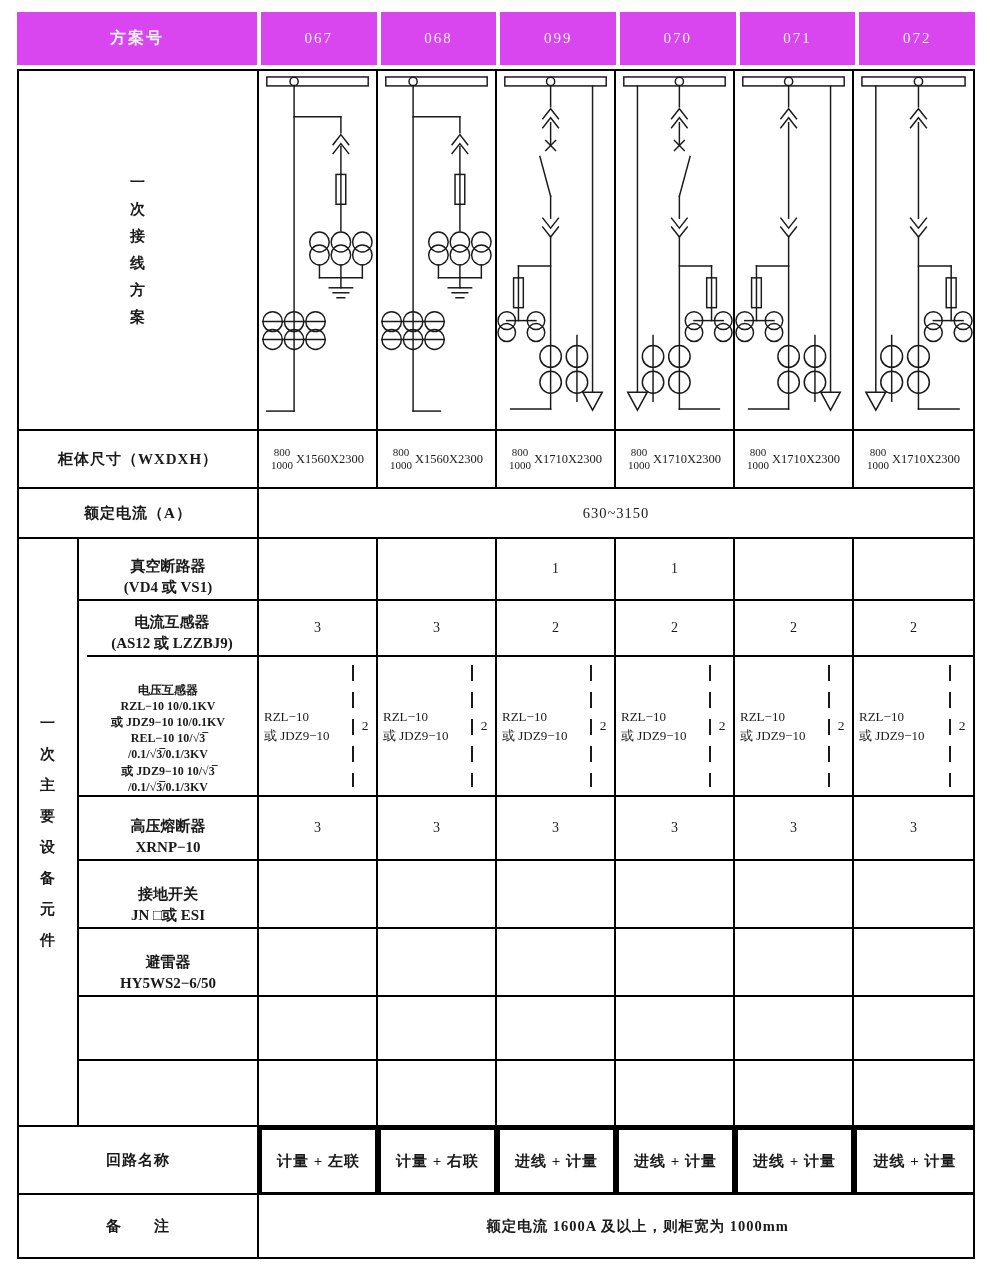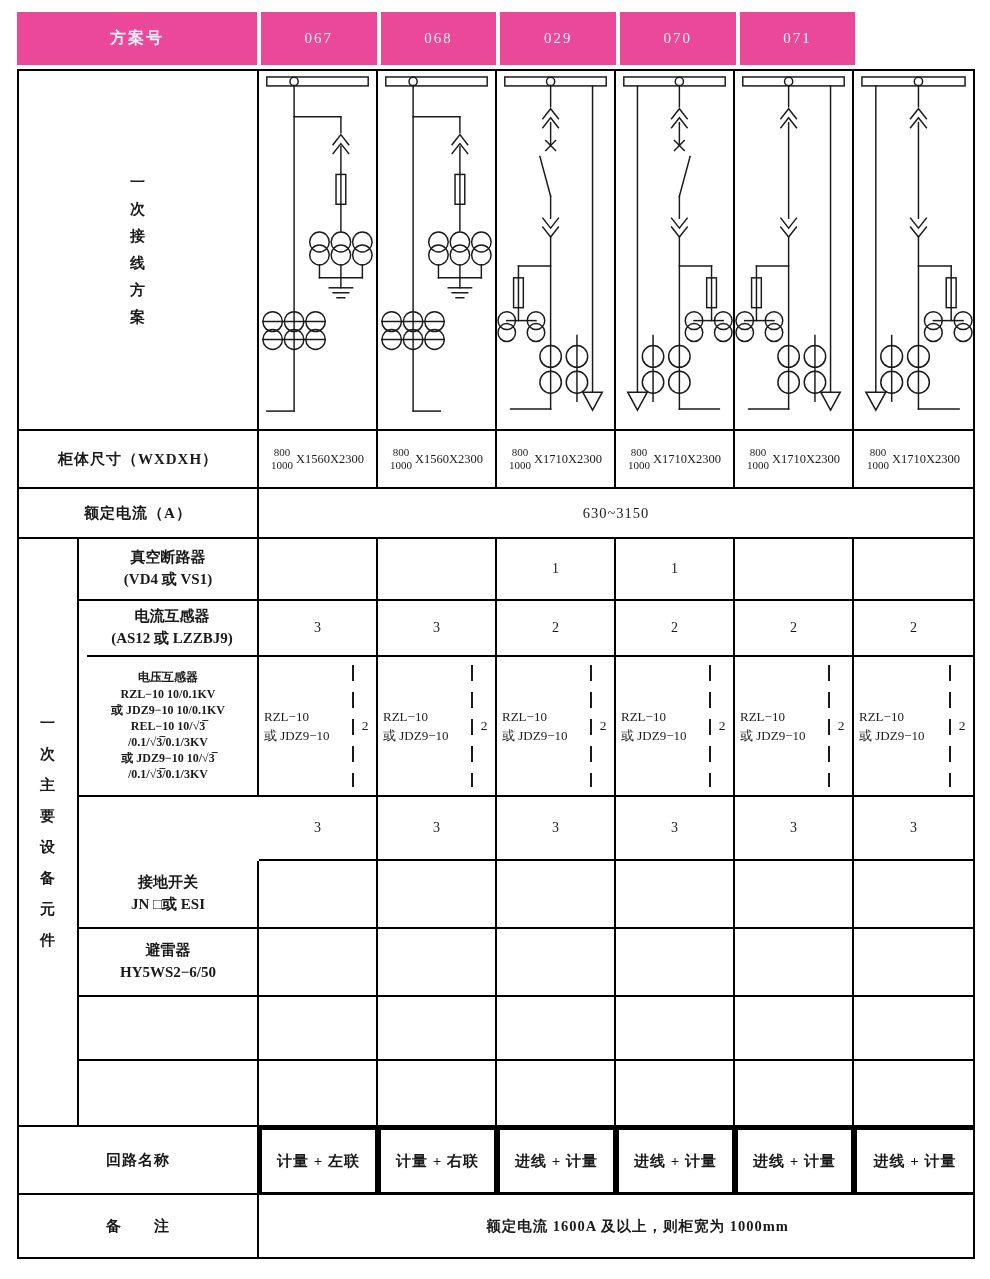--- a/index.html
+++ b/index.html
@@ -3,36 +3,36 @@
 <meta charset="utf-8">
 <style>
   html,body{margin:0;padding:0;background:#ffffff;}
   body{width:990px;height:1279px;position:relative;
        font-family:"Liberation Serif","DejaVu Serif",serif;color:#1a1a1a;}
   .sheet{position:absolute;left:17px;top:12px;width:958px;}
 
   
   .hdr{display:grid;grid-template-columns:240px repeat(6,1fr);column-gap:4px;
        height:53px;margin-bottom:4px;background:#fff;}
-  .hcell{background:#ec4899;color:#eef1f8;display:flex;align-items:center;justify-content:center;
+  .hcell{background:#d946ef;color:#eef1f8;display:flex;align-items:center;justify-content:center;
          font-size:15px;letter-spacing:2px;}
   .hcell.hlabel{font-weight:600;font-size:16px;}
 
   
   .bodygrid{display:grid;width:100%;box-sizing:border-box;
     grid-template-columns:60px 180px repeat(6,1fr);
     grid-template-rows:360px 58px 50px 62px 56px 140px 64px 68px 68px 64px 66px 68px 62px;
     border:2.5px solid #000;background:#fff;}
   .cell{border-right:2px solid #000;border-bottom:2px solid #000;box-sizing:border-box;
         display:flex;align-items:center;justify-content:center;overflow:hidden;
         font-size:14px;text-align:center;}
   .cell.nr{border-right:none;}
   .cell.nb{border-bottom:none;}
   .lbl{font-weight:600;font-size:15px;letter-spacing:1px;}
-  .eq-lbl{flex-direction:column;line-height:1.45;letter-spacing:0;}
+  .eq-lbl{flex-direction:column;line-height:1.45;letter-spacing:0;justify-content:flex-end;}
   .eq-lbl.small{font-size:12px;line-height:1.35;font-weight:600;}
   .vlabel{flex-direction:column;}
   .vlabel span{display:block;}
   .dlabel span{line-height:27px;}
   .slabel span{line-height:31px;}
 
   
   .dia{padding:0;}
   .dia svg{width:100%;height:100%;display:block;}
 
@@ -57,23 +57,24 @@
 </style>
 </head>
 <body>
 
 <div class="sheet">
 
   <div class="hdr">
     <div class="hcell hlabel">方案号</div>
     <div class="hcell">067</div>
     <div class="hcell">068</div>
-    <div class="hcell">029</div>
+    <div class="hcell">099</div>
     <div class="hcell">070</div>
     <div class="hcell">071</div>
+    <div class="hcell">072</div>
   </div>
 
   <div class="bodygrid">
 
     <div class="cell lbl vlabel dlabel" style="grid-column:1/3;grid-row:1;">
         <span>一</span>
         <span>次</span>
         <span>接</span>
         <span>线</span>
         <span>方</span>
@@ -453,20 +454,24 @@
       <div class="cell nr" style="grid-area: 6 / 8;">
         <div class="ptcell">
           <div class="ptnames">
             <div>RZL−10</div>
             <div>或 JDZ9−10</div>
           </div>
           <div class="ptdash"></div>
           <div class="ptqty">2</div>
         </div>
       </div>
+      <div class="cell lbl eq-lbl" style="grid-area: 7 / 2;">
+        <div>高压熔断器</div>
+        <div>XRNP−10</div>
+      </div>
       <div class="cell" style="grid-area: 7 / 3;">3</div>
       <div class="cell" style="grid-area: 7 / 4;">3</div>
       <div class="cell" style="grid-area: 7 / 5;">3</div>
       <div class="cell" style="grid-area: 7 / 6;">3</div>
       <div class="cell" style="grid-area: 7 / 7;">3</div>
       <div class="cell nr" style="grid-area: 7 / 8;">3</div>
       <div class="cell lbl eq-lbl" style="grid-area: 8 / 2;">
         <div>接地开关</div>
         <div>JN □或 ESI</div>
       </div>

